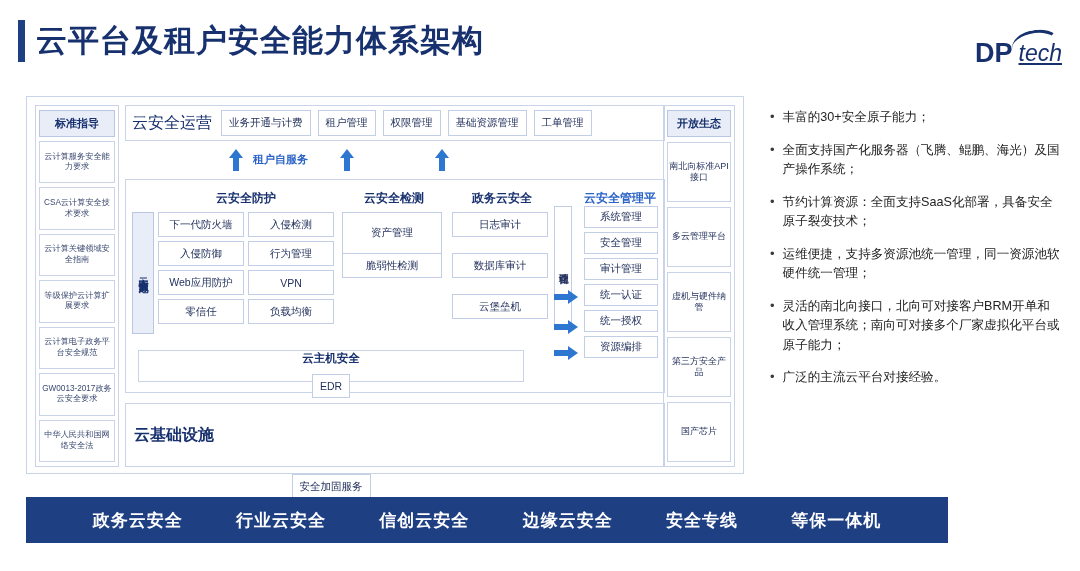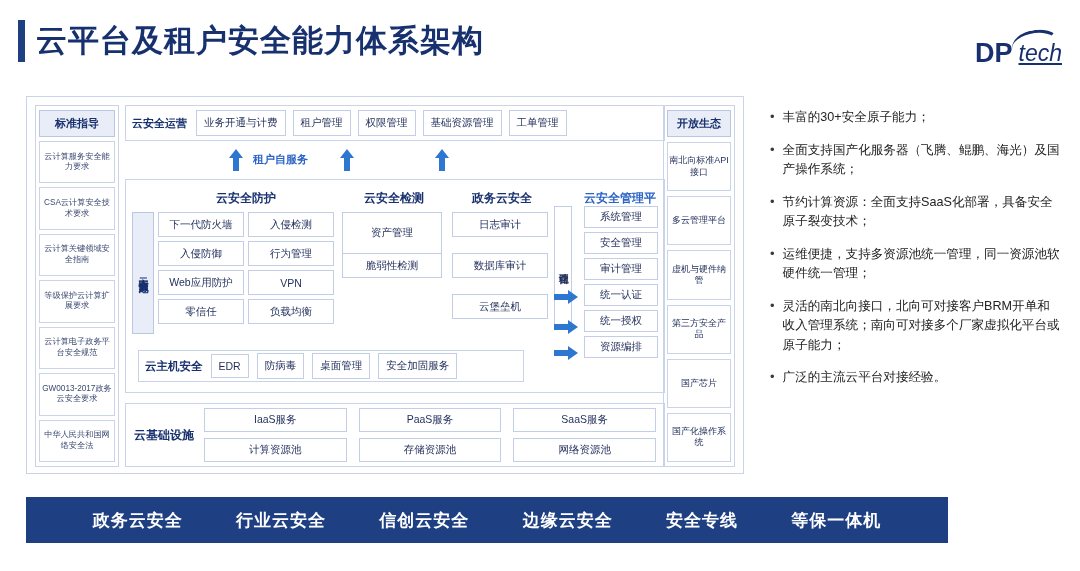--- a/index.html
+++ b/index.html
@@ -167,22 +167,22 @@
   .ops {
     position: absolute;
     left: 0; top: 0;
     width: 540px; height: 36px;
     display: flex;
     align-items: center;
     padding: 0 6px;
     gap: 7px;
   }
   .ops-title {
-    font-size: 11px;
-    font-weight: bold;
+    font-size: 16px;
+    font-weight: normal;
     color: #17306e;
     white-space: nowrap;
     padding-right: 2px;
   }
   .chip {
     border: 1px solid #c2cee6;
     background: #fff;
     font-size: 10.5px;
     color: #1f2d5a;
     padding: 5px 7px;
@@ -314,40 +314,41 @@
   .hostsec {
     position: absolute;
     left: 6px; bottom: 4px;
     width: 386px; height: 32px;
     border: 1px solid #c9d4e8;
     box-sizing: border-box;
     display: flex;
     align-items: center;
     padding: 0 6px;
     gap: 8px;
+    flex-direction: column;
   }
   .hostsec-title {
     font-size: 11.5px;
     font-weight: bold;
     color: #17306e;
     white-space: nowrap;
   }
 
   
   .infra {
     position: absolute;
     left: 0; bottom: 0;
     width: 540px; height: 64px;
     display: flex;
     align-items: center;
     padding: 0 8px;
     gap: 10px;
   }
   .infra-title {
-    font-size: 12px;
+    font-size: 16px;
     font-weight: bold;
     color: #17306e;
     white-space: nowrap;
   }
   .infra-grid {
     display: grid;
     grid-template-columns: repeat(3, 1fr);
     gap: 6px 12px;
     flex: 1;
   }
@@ -491,39 +492,30 @@
           <span class="chip">EDR</span>
           <span class="chip">防病毒</span>
           <span class="chip">桌面管理</span>
           <span class="chip">安全加固服务</span>
         </div>
       </div>
     </div>
 
     <div class="panel infra">
       <span class="infra-title">云基础设施</span>
-      <div class="infra-grid">
-        <div class="infra-cell">IaaS服务</div>
-        <div class="infra-cell">PaaS服务</div>
-        <div class="infra-cell">SaaS服务</div>
-        <div class="infra-cell">计算资源池</div>
-        <div class="infra-cell">存储资源池</div>
-        <div class="infra-cell">网络资源池</div>
-      </div>
     </div>
   </div>
 
   <div class="col-right">
     <div class="eco-head">开放生态</div>
     <div class="eco-item">南北向标准API接口</div>
     <div class="eco-item">多云管理平台</div>
     <div class="eco-item">虚机与硬件纳管</div>
     <div class="eco-item">第三方安全产品</div>
     <div class="eco-item">国产芯片</div>
-    <div class="eco-item">国产化操作系统</div>
   </div>
 </div>
 
 <div class="bullets">
   <div class="bullet">
     <span class="dot">•</span>
     <span class="btext">丰富的30+安全原子能力；</span>
   </div>
   <div class="bullet">
     <span class="dot">•</span>

